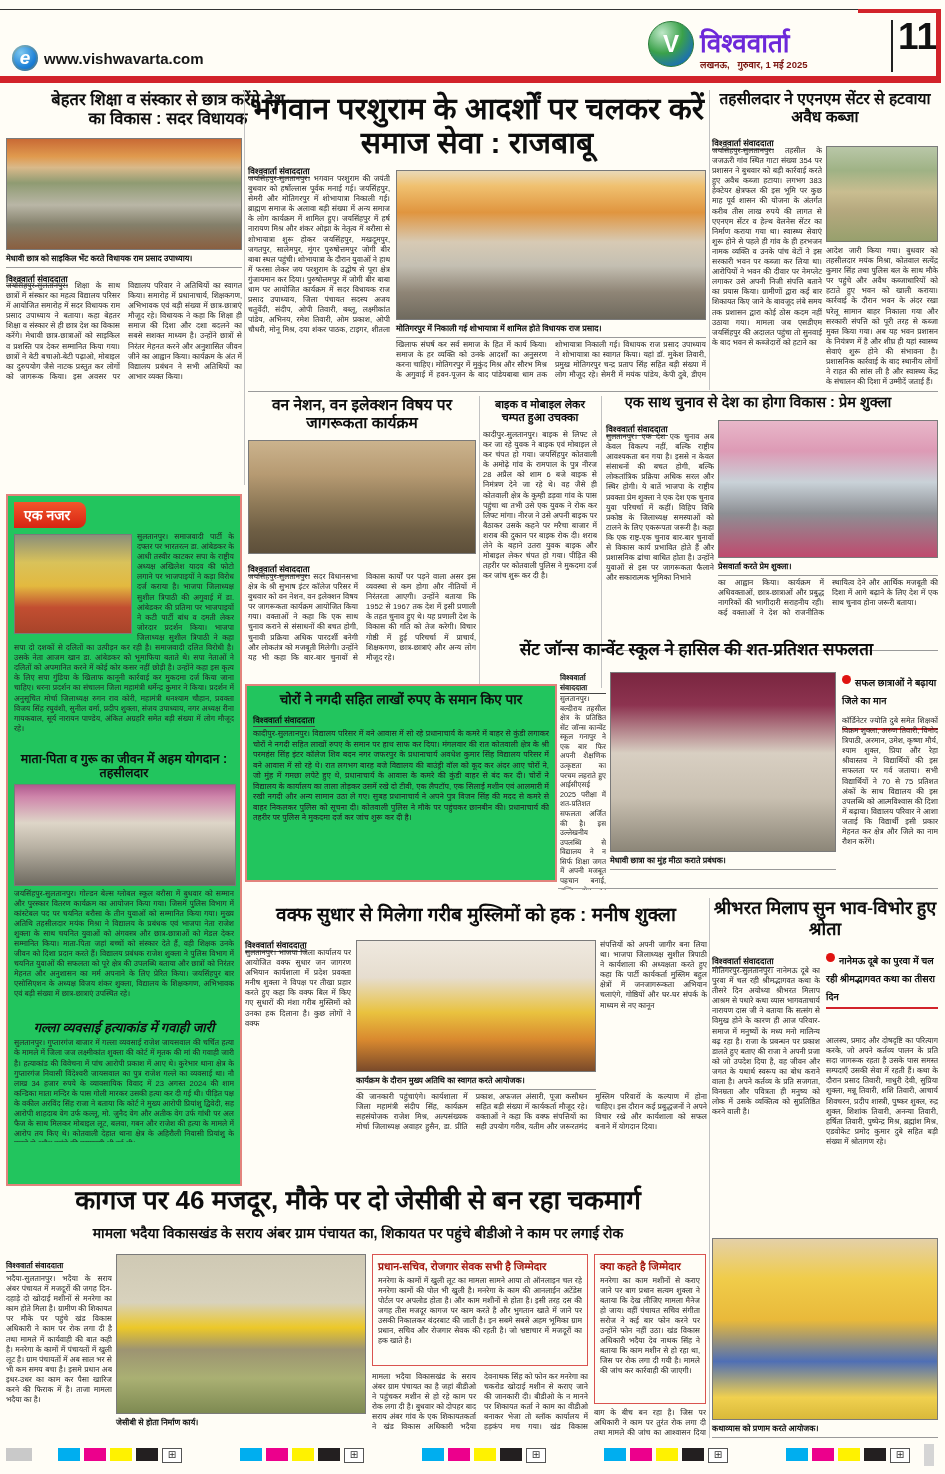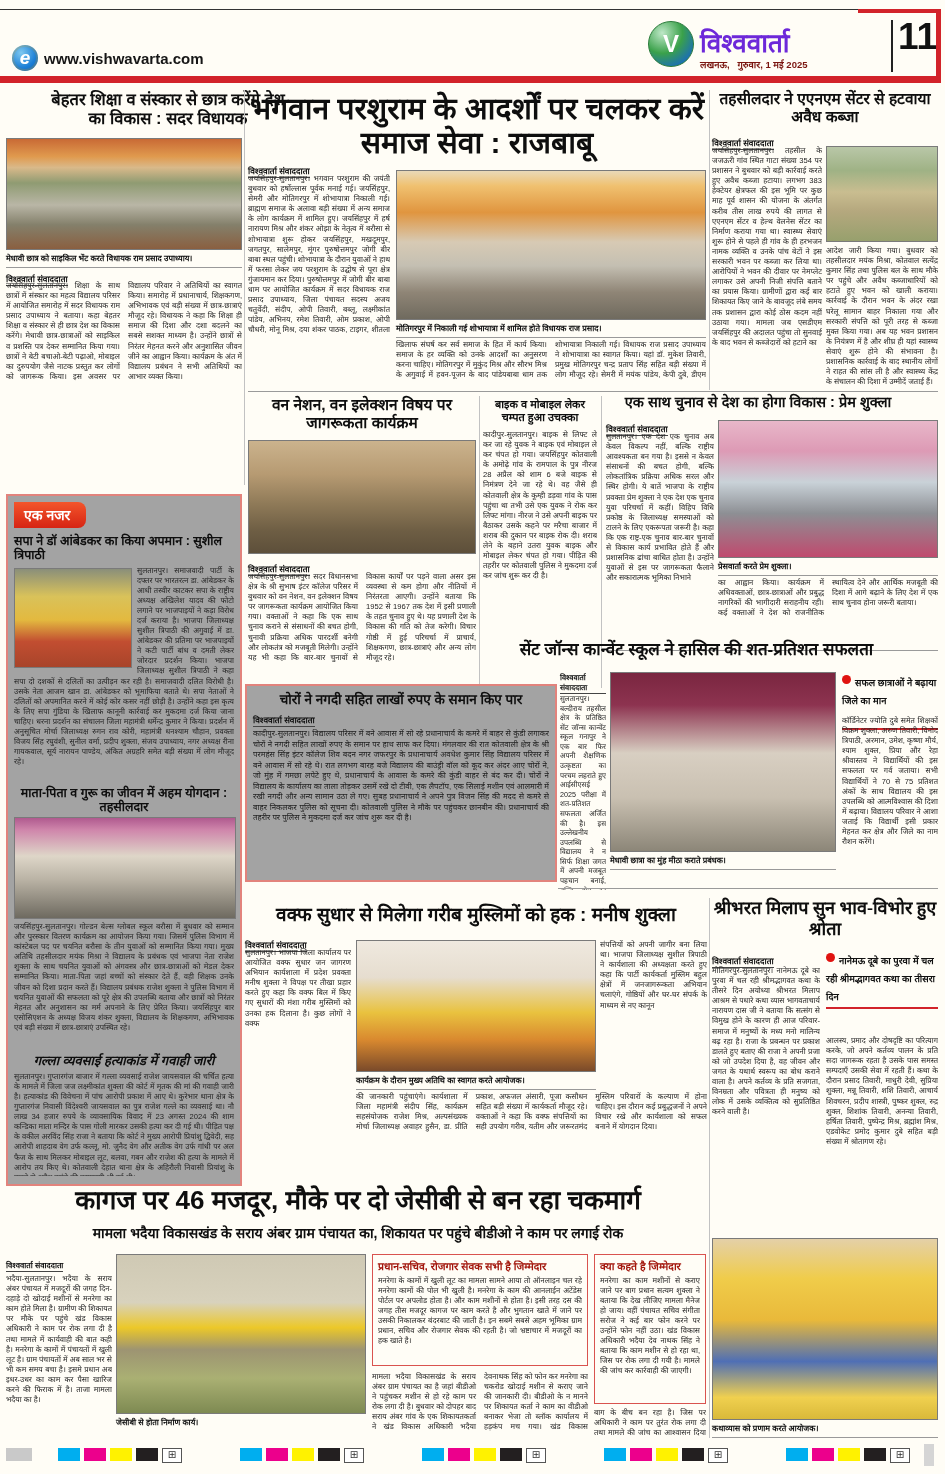--- a/index.html
+++ b/index.html
@@ -8,21 +8,21 @@
   .abs{position:absolute;}
   .hl{font-weight:700;color:#0e0e0e;text-align:center;line-height:1.14;}
   .body-txt{font-size:7.6px;line-height:1.33;text-align:justify;color:#232323;overflow:hidden;}
   .byline{font-size:8.4px;font-weight:700;color:#111;border-bottom:1px solid #444;display:inline-block;padding-bottom:1px;}
   .caption{font-size:8px;font-weight:700;color:#101010;line-height:1.2;border-bottom:1px solid #999;padding:2px 0 3px 0;}
   .photo{border:1px solid #7a7a7a;box-sizing:border-box;}
   .vrule{position:absolute;width:1px;background:#c2c2c2;}
   .hrule{position:absolute;height:1px;background:#9a9a9a;}
   .cols2{column-count:2;column-gap:8px;}
   .cols3{column-count:3;column-gap:8px;}
-  .redbox{border:2px solid #e2837c;box-sizing:border-box;background:#a3a3a3;}
+  .redbox{border:2px solid #e2837c;box-sizing:border-box;background:#22c55e;}
   .box-title{font-weight:700;color:#a3170d;font-size:10.5px;line-height:1.2;margin-bottom:3px;}
   .bullet-dot{display:inline-block;width:9px;height:9px;border-radius:50%;background:#e01310;margin-right:4px;vertical-align:2px;}
   .bullet-txt{font-size:9.5px;font-weight:700;line-height:1.35;color:#111;}
   .mark-sq{display:inline-block;width:22px;height:13px;margin-right:4px;vertical-align:top;}
   .reg{display:inline-block;width:18px;height:13px;border:1px solid #555;color:#333;font-size:10px;line-height:12px;text-align:center;vertical-align:top;background:#fff;}
 </style>
 </head>
 <body>
 
 <div class="page">
@@ -84,21 +84,20 @@
   </div>
 
   <div class="hrule" style="left:248px;top:391px;width:690px;"></div>
   <div class="vrule" style="left:244px;top:90px;height:395px;"></div>
   <div class="vrule" style="left:709px;top:90px;height:300px;"></div>
 
   <div class="abs redbox" style="left:6px;top:494px;width:236px;height:692px;padding:6px;">
     <div style="background:linear-gradient(180deg,#f3552b,#d62413);color:#fff;font-weight:700;font-size:14px;
          display:inline-block;padding:3px 16px 4px 10px;border-radius:0 8px 8px 0;margin-bottom:4px;">एक नजर</div>
 
-    <div class="hl" style="font-size:12.5px;text-align:left;margin:2px 0 3px 0;">सपा ने डॉ आंबेडकर का किया अपमान : सुशील त्रिपाठी</div>
     <div class="body-txt" style="height:208px;">
       <div class="photo" style="float:left;width:118px;height:100px;margin:2px 5px 2px 0;
            background:linear-gradient(180deg,#8a8f7a 0%,#d9c25a 28%,#e3b93f 52%,#c24e31 74%,#a8442a 100%);"></div>
       <span>सुलतानपुर। समाजवादी पार्टी के दफ्तर पर भारतरत्न डा. आंबेडकर के आधी तस्वीर काटकर सपा के राष्ट्रीय अध्यक्ष अखिलेश यादव की फोटो लगाने पर भाजपाइयों ने कड़ा विरोध दर्ज कराया है। भाजपा जिलाध्यक्ष सुशील त्रिपाठी की अगुवाई में डा. आंबेडकर की प्रतिमा पर भाजपाइयों ने कटी पार्टी बांध व दमती लेकर जोरदार प्रदर्शन किया। भाजपा जिलाध्यक्ष सुशील त्रिपाठी ने कहा सपा दो दशकों से दलितों का उत्पीड़न कर रही है। समाजवादी दलित विरोधी है। उसके नेता आजम खान डा. आंबेडकर को भूमाफिया बताते थे। सपा नेताओं ने दलितों को अपमानित करने में कोई कोर कसर नहीं छोड़ी है। उन्होंने कहा इस कृत्य के लिए सपा गुंडिया के खिलाफ कानूनी कार्रवाई कर मुकदमा दर्ज किया जाना चाहिए। धरना प्रदर्शन का संचालन जिला महामंत्री धर्मेन्द्र कुमार ने किया। प्रदर्शन में अनुसूचित मोर्चा जिलाध्यक्ष रुगन राव कोरी, महामंत्री धनश्याम चौहान, प्रवक्ता विजय सिंह रघुवंशी, सुनील वर्मा, प्रदीप शुक्ला, संजय उपाध्याय, नगर अध्यक्ष रीना गायकवाल, सूर्य नारायन पाण्डेय, अंकित अग्रहरि समेत बड़ी संख्या में लोग मौजूद रहे।</span>
     </div>
 
     <div class="hl" style="font-size:12.5px;margin:12px 0 3px 0;">माता-पिता व गुरू का जीवन में अहम योगदान : तहसीलदार</div>
     <div class="photo" style="width:222px;height:102px;
          background:linear-gradient(180deg,#b05a8f 0%,#cf86ab 12%,#ded6c8 38%,#b9b2a4 62%,#6e6a60 100%);"></div>
     <div class="body-txt" style="height:128px;margin-top:3px;">जयसिंहपुर-सुलतानपुर। गोल्डन बेल्स ग्लोबल स्कूल बरौसा में बुधवार को सम्मान और पुरस्कार वितरण कार्यक्रम का आयोजन किया गया। जिसमें पुलिस विभाग में कांस्टेबल पद पर चयनित बरौसा के तीन युवाओं को सम्मानित किया गया। मुख्य अतिथि तहसीलदार मयंक मिश्रा ने विद्यालय के प्रबंधक एवं भाजपा नेता राजेश शुक्ला के साथ चयनित युवाओं को अंगवस्त्र और छात्र-छात्राओं को मेडल देकर सम्मानित किया। माता-पिता जहां बच्चों को संस्कार देते हैं, वही शिक्षक उनके जीवन को दिशा प्रदान करते हैं। विद्यालय प्रबंधक राजेश शुक्ला ने पुलिस विभाग में चयनित युवाओं की सफलता को पूरे क्षेत्र की उपलब्धि बताया और छात्रों को निरंतर मेहनत और अनुशासन का मर्म अपनाने के लिए प्रेरित किया। जयसिंहपुर बार एसोसिएशन के अध्यक्ष विजय शंकर शुक्ला, विद्यालय के शिक्षकगण, अभिभावक एवं बड़ी संख्या में छात्र-छात्राएं उपस्थित रहे।</div>

